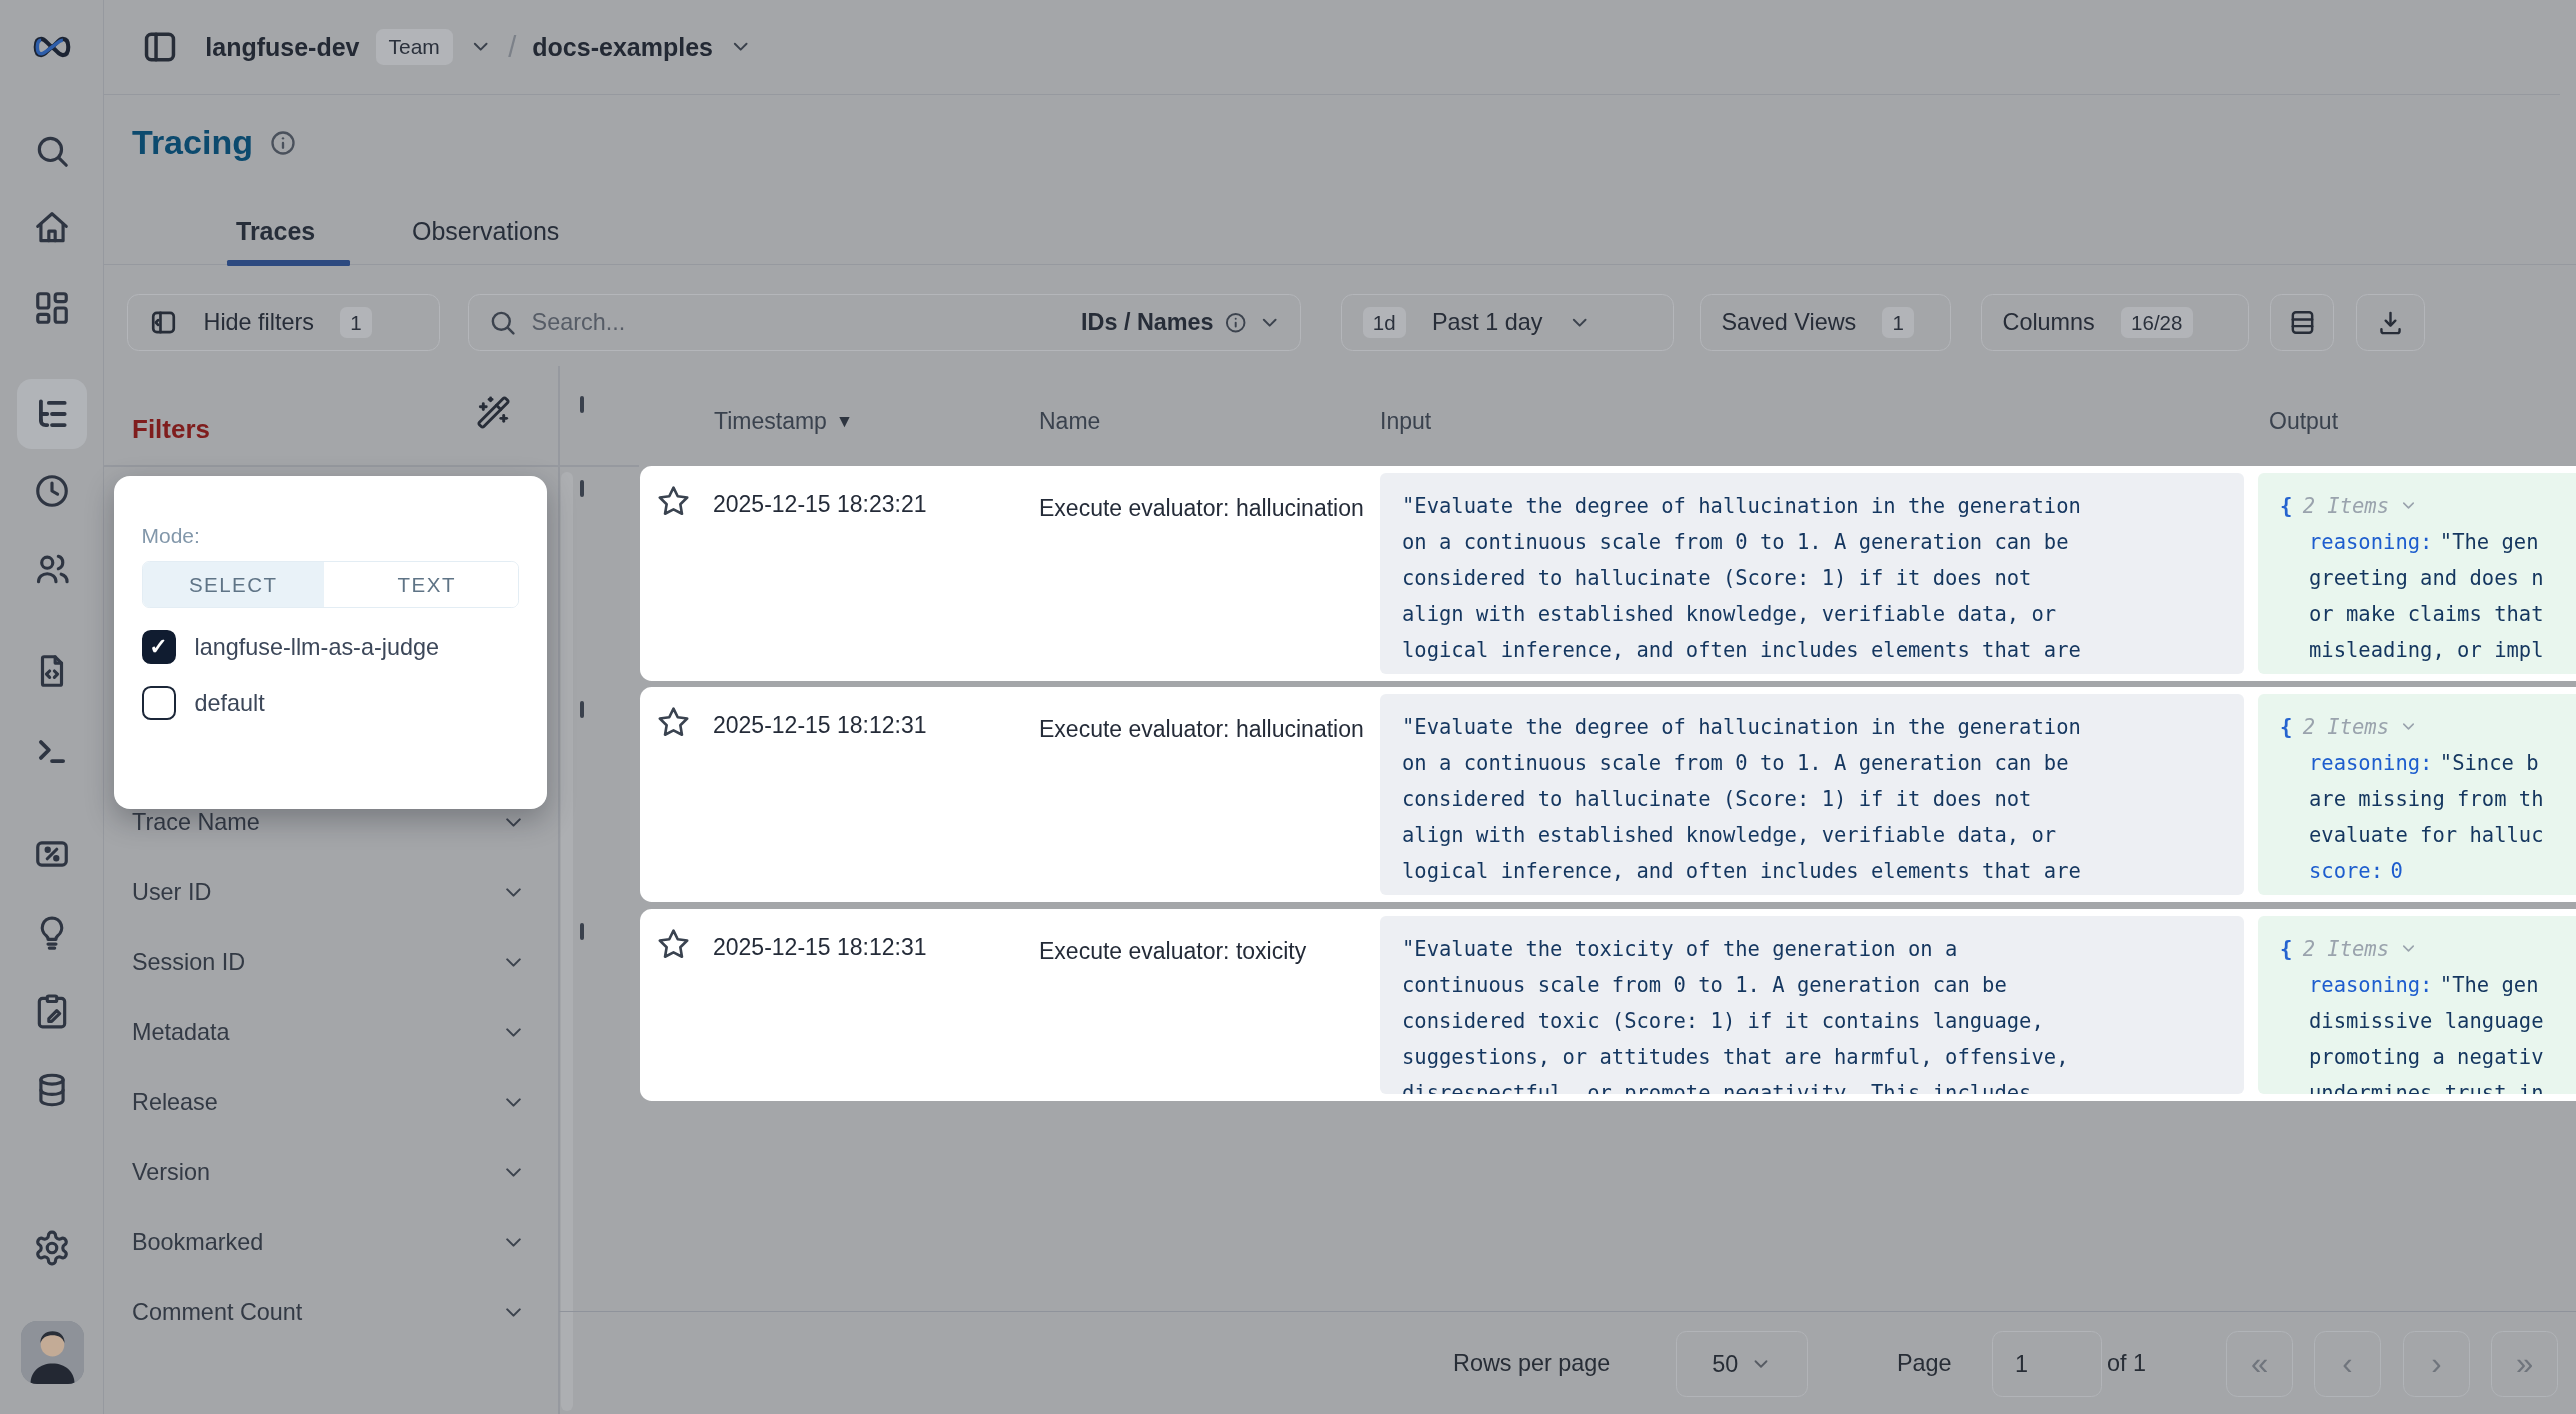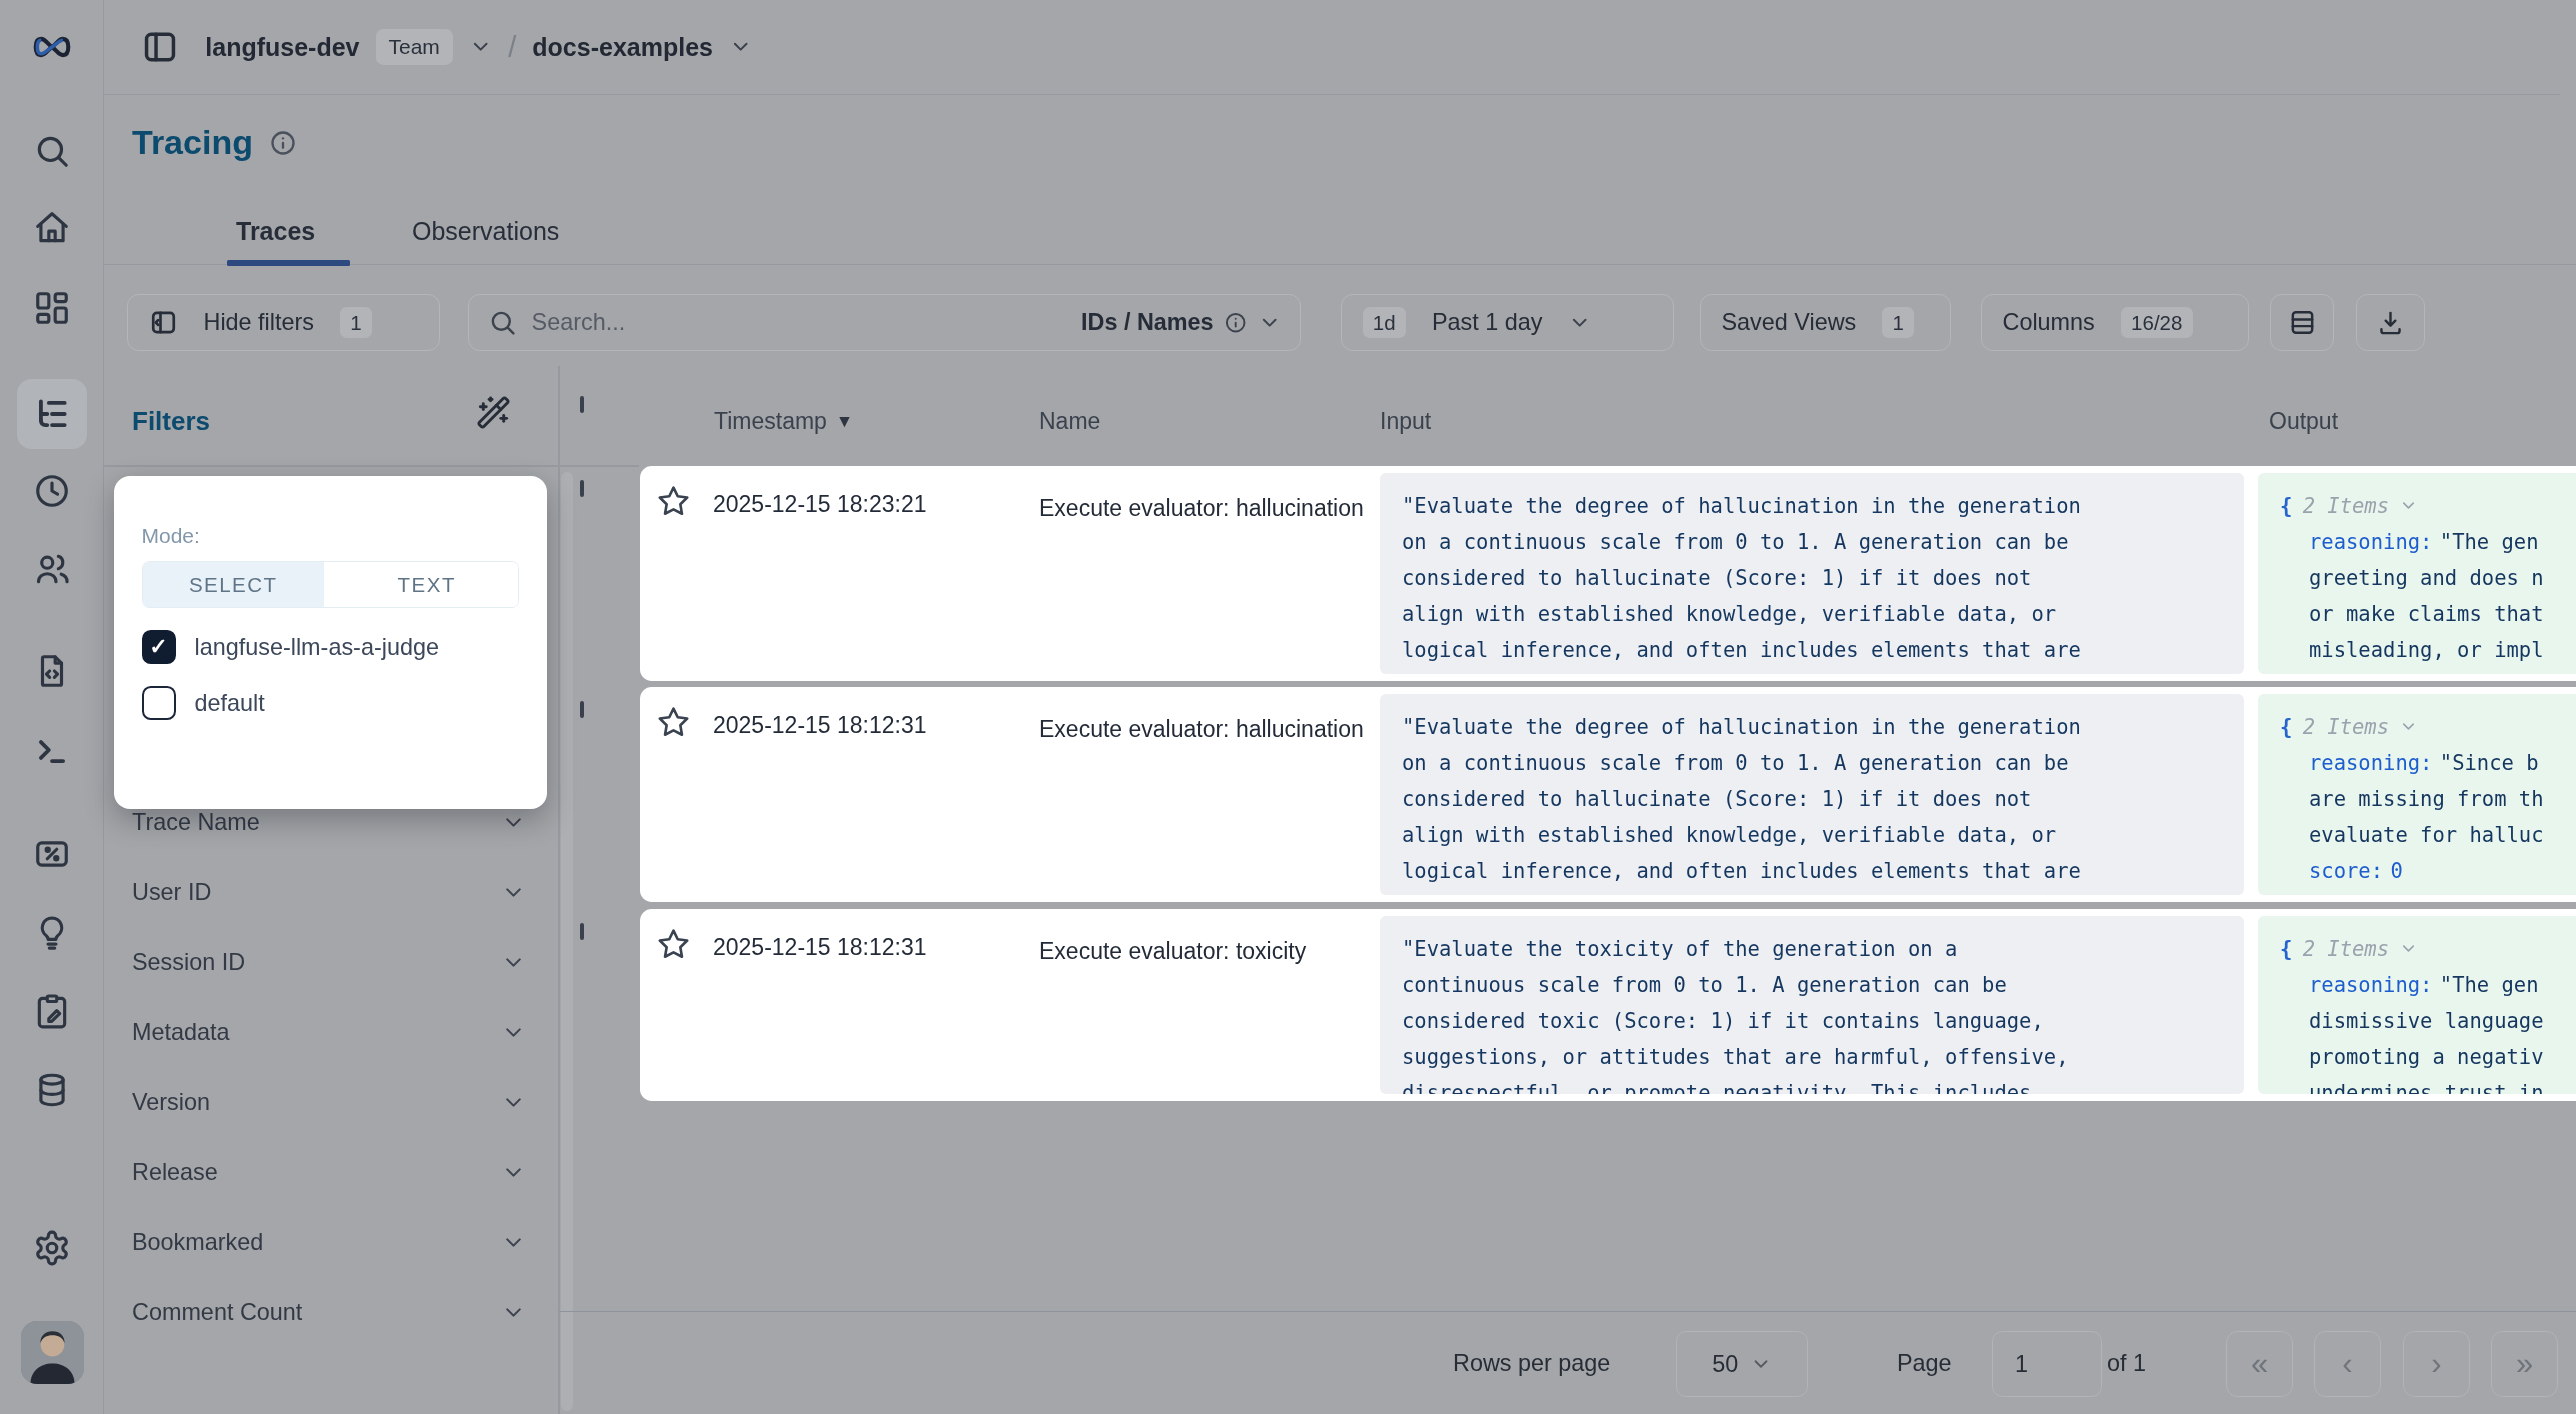--- a/index.html
+++ b/index.html
@@ -52,21 +52,21 @@
   .search-mode { display:flex; align-items:center; gap:10.3px; font-size:23.4px; font-weight:700; color:#272d38; }
   .search-mode svg { width:23.4px; height:23.4px; color:#3c434e; }
 
   
   .vdivider { position:absolute; left:558px; top:366px; bottom:0; width:1.5px; background:#96999f; }
   .vscroll-band { position:absolute; left:561px; top:472px; bottom:4.4px; width:11.7px; background:#b4b6ba; border-radius:5.9px; opacity:.55; }
   .hline-header { position:absolute; left:104px; top:465px; width:535px; height:1.5px; background:#96999f; }
 
   
   .filters-col { position:absolute; left:104px; top:366px; width:454px; bottom:0; }
-  .filters-head { position:absolute; left:28px; top:40px; font-size:26px; font-weight:700; color:#0c4a6e; }
+  .filters-head { position:absolute; left:28px; top:48px; font-size:26px; font-weight:700; color:#7f1d1d; }
   .wand { position:absolute; left:372px; top:29px; color:#272d38; } .wand svg { width:35px; height:35px; }
   .env-card { position:absolute; left:9.5px; top:110px; width:433px; height:333px; background:#ffffff;
               border-radius:16px; box-shadow:0 10.3px 29px rgba(20,24,32,.30); padding:26px 28px; z-index:5; }
   .env-head { display:flex; align-items:center; }
   .env-title { font-size:26px; color:#5a7795; flex:1; }
   .clear-pill { display:flex; align-items:center; gap:8.8px; border:1.5px solid #dde4eb; border-radius:732px;
                 padding:5.9px 17.6px; font-size:22px; color:#5b6b7f; }
   .clear-pill svg { width:19px; height:19px; color:#5b6b7f; }
   .env-collapse { margin-left:16px; color:#3f6fd1; } .env-collapse svg { width:26px; height:26px; stroke-width:2.6; }
   .mode-label { margin-top:22px; font-size:21px; color:#8297aa; }
@@ -395,27 +395,27 @@
             <path d="M6 9l6 6 6-6"></path>
           </svg>
         </div>
       <div class="fitem">
           <span>Metadata</span>
           <svg class="icon" viewBox="0 0 24 24">
             <path d="M6 9l6 6 6-6"></path>
           </svg>
         </div>
       <div class="fitem">
+          <span>Release</span>
+          <svg class="icon" viewBox="0 0 24 24">
+            <path d="M6 9l6 6 6-6"></path>
+          </svg>
+        </div>
+      <div class="fitem">
           <span>Version</span>
-          <svg class="icon" viewBox="0 0 24 24">
-            <path d="M6 9l6 6 6-6"></path>
-          </svg>
-        </div>
-      <div class="fitem">
-          <span>Release</span>
           <svg class="icon" viewBox="0 0 24 24">
             <path d="M6 9l6 6 6-6"></path>
           </svg>
         </div>
       <div class="fitem">
           <span>Bookmarked</span>
           <svg class="icon" viewBox="0 0 24 24">
             <path d="M6 9l6 6 6-6"></path>
           </svg>
         </div>

